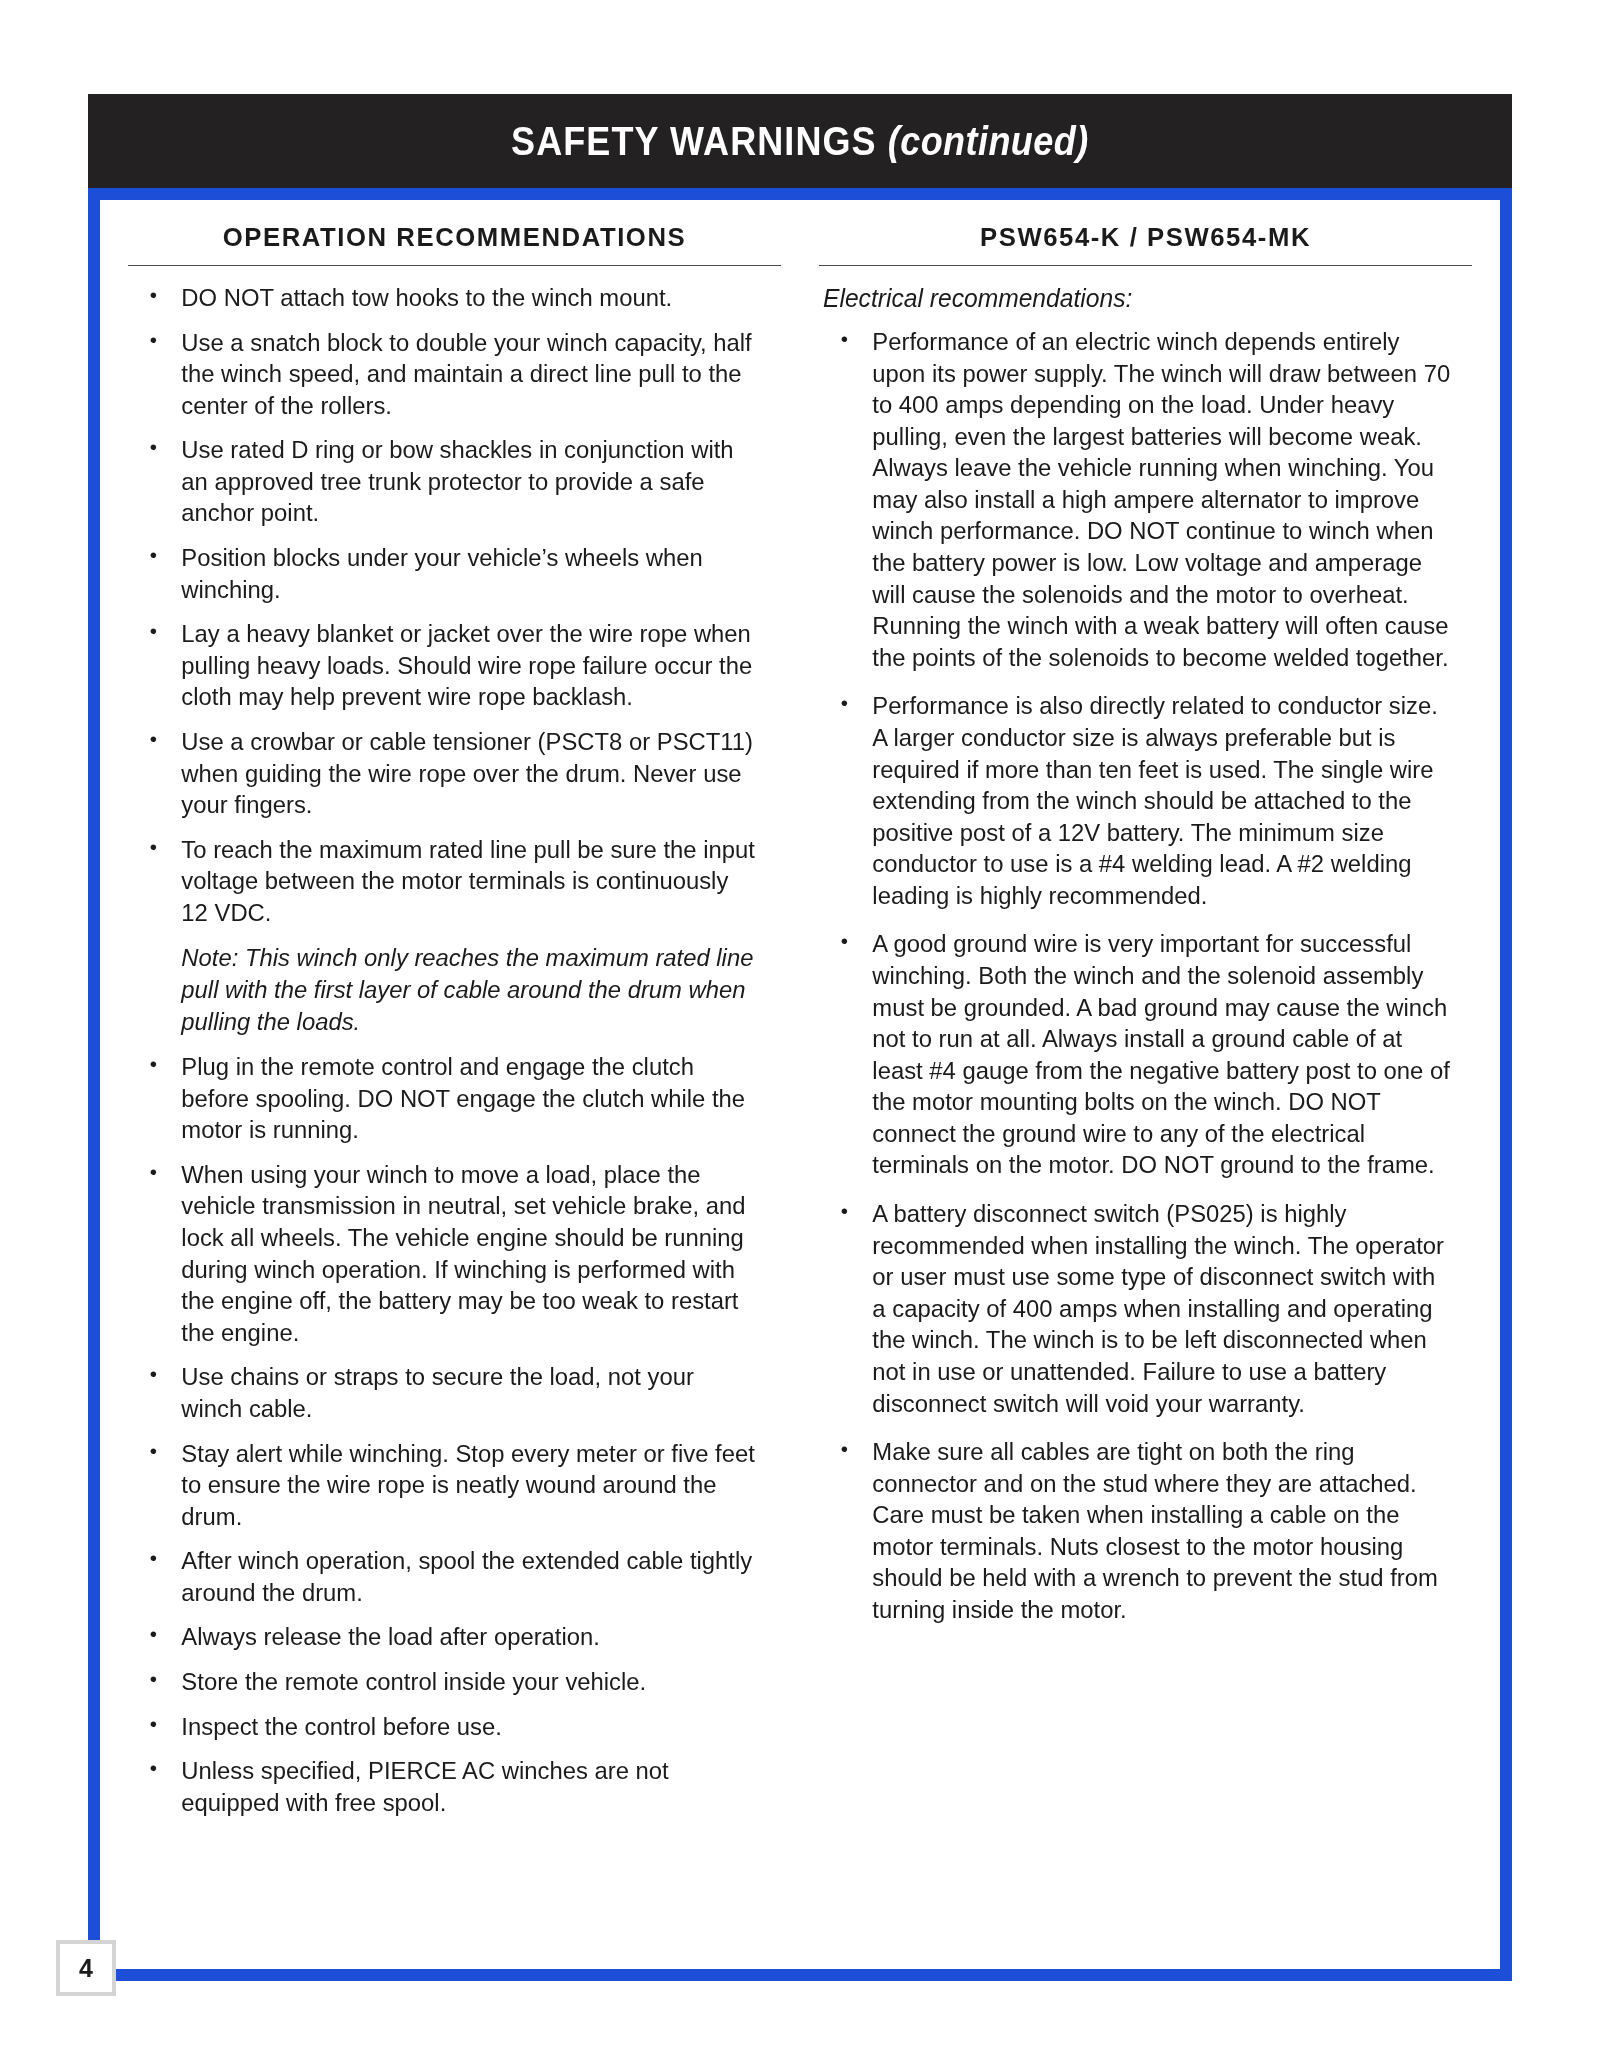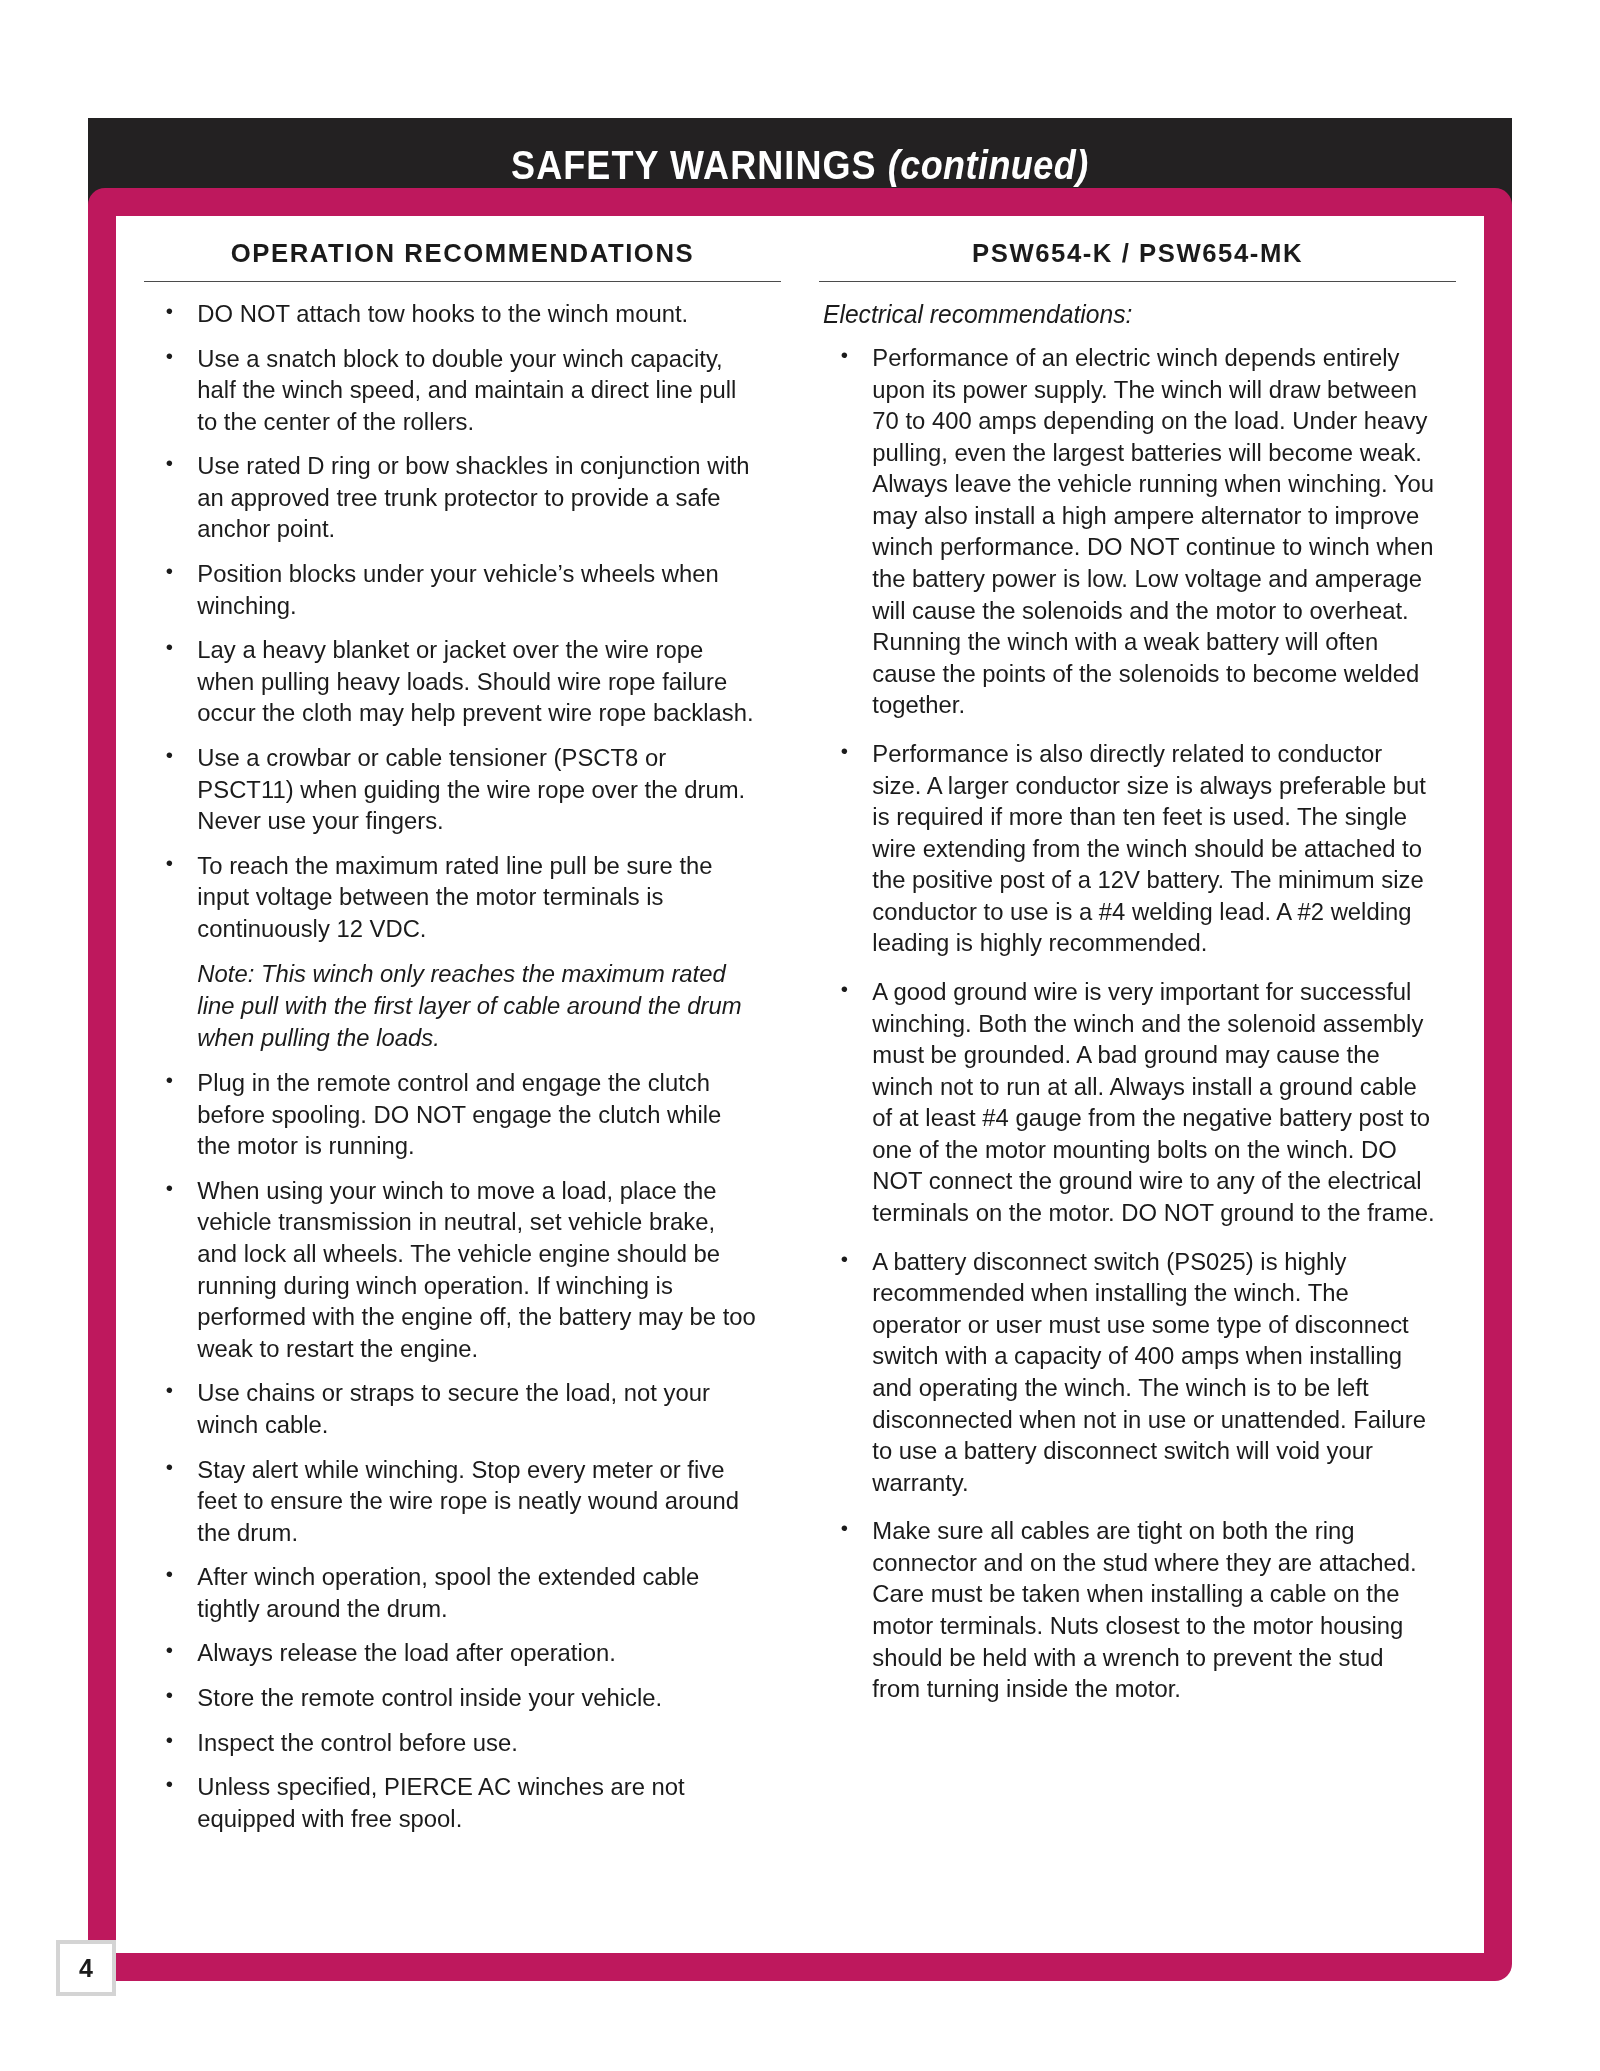--- a/index.html
+++ b/index.html
@@ -29,21 +29,20 @@
   .banner {
     position: absolute;
     left: 88px;
     top: 94px;
     width: 1424px;
     height: 94px;
     background: #232122;
     display: flex;
     align-items: center;
     justify-content: center;
-    margin-top: 24px;
   }
   .banner-title {
     color: #ffffff;
     font-size: 40px;
     font-weight: 700;
     letter-spacing: 1.2px;
     transform: scaleX(0.9);
     transform-origin: center;
     white-space: nowrap;
   }
@@ -53,24 +52,23 @@
     letter-spacing: 0.5px;
   }
 
   
   .content-frame {
     position: absolute;
     left: 88px;
     top: 188px;
     width: 1424px;
     height: 1793px;
-    background: #be185d;
+    background: #1d4ed8;
     box-sizing: border-box;
-    padding: 28px;
-    border-radius: 17px;
+    padding: 12px;
   }
   .content-inner {
     width: 100%;
     height: 100%;
     background: #ffffff;
     box-sizing: border-box;
     position: relative;
     padding: 22px 28px 10px 28px;
   }
 

